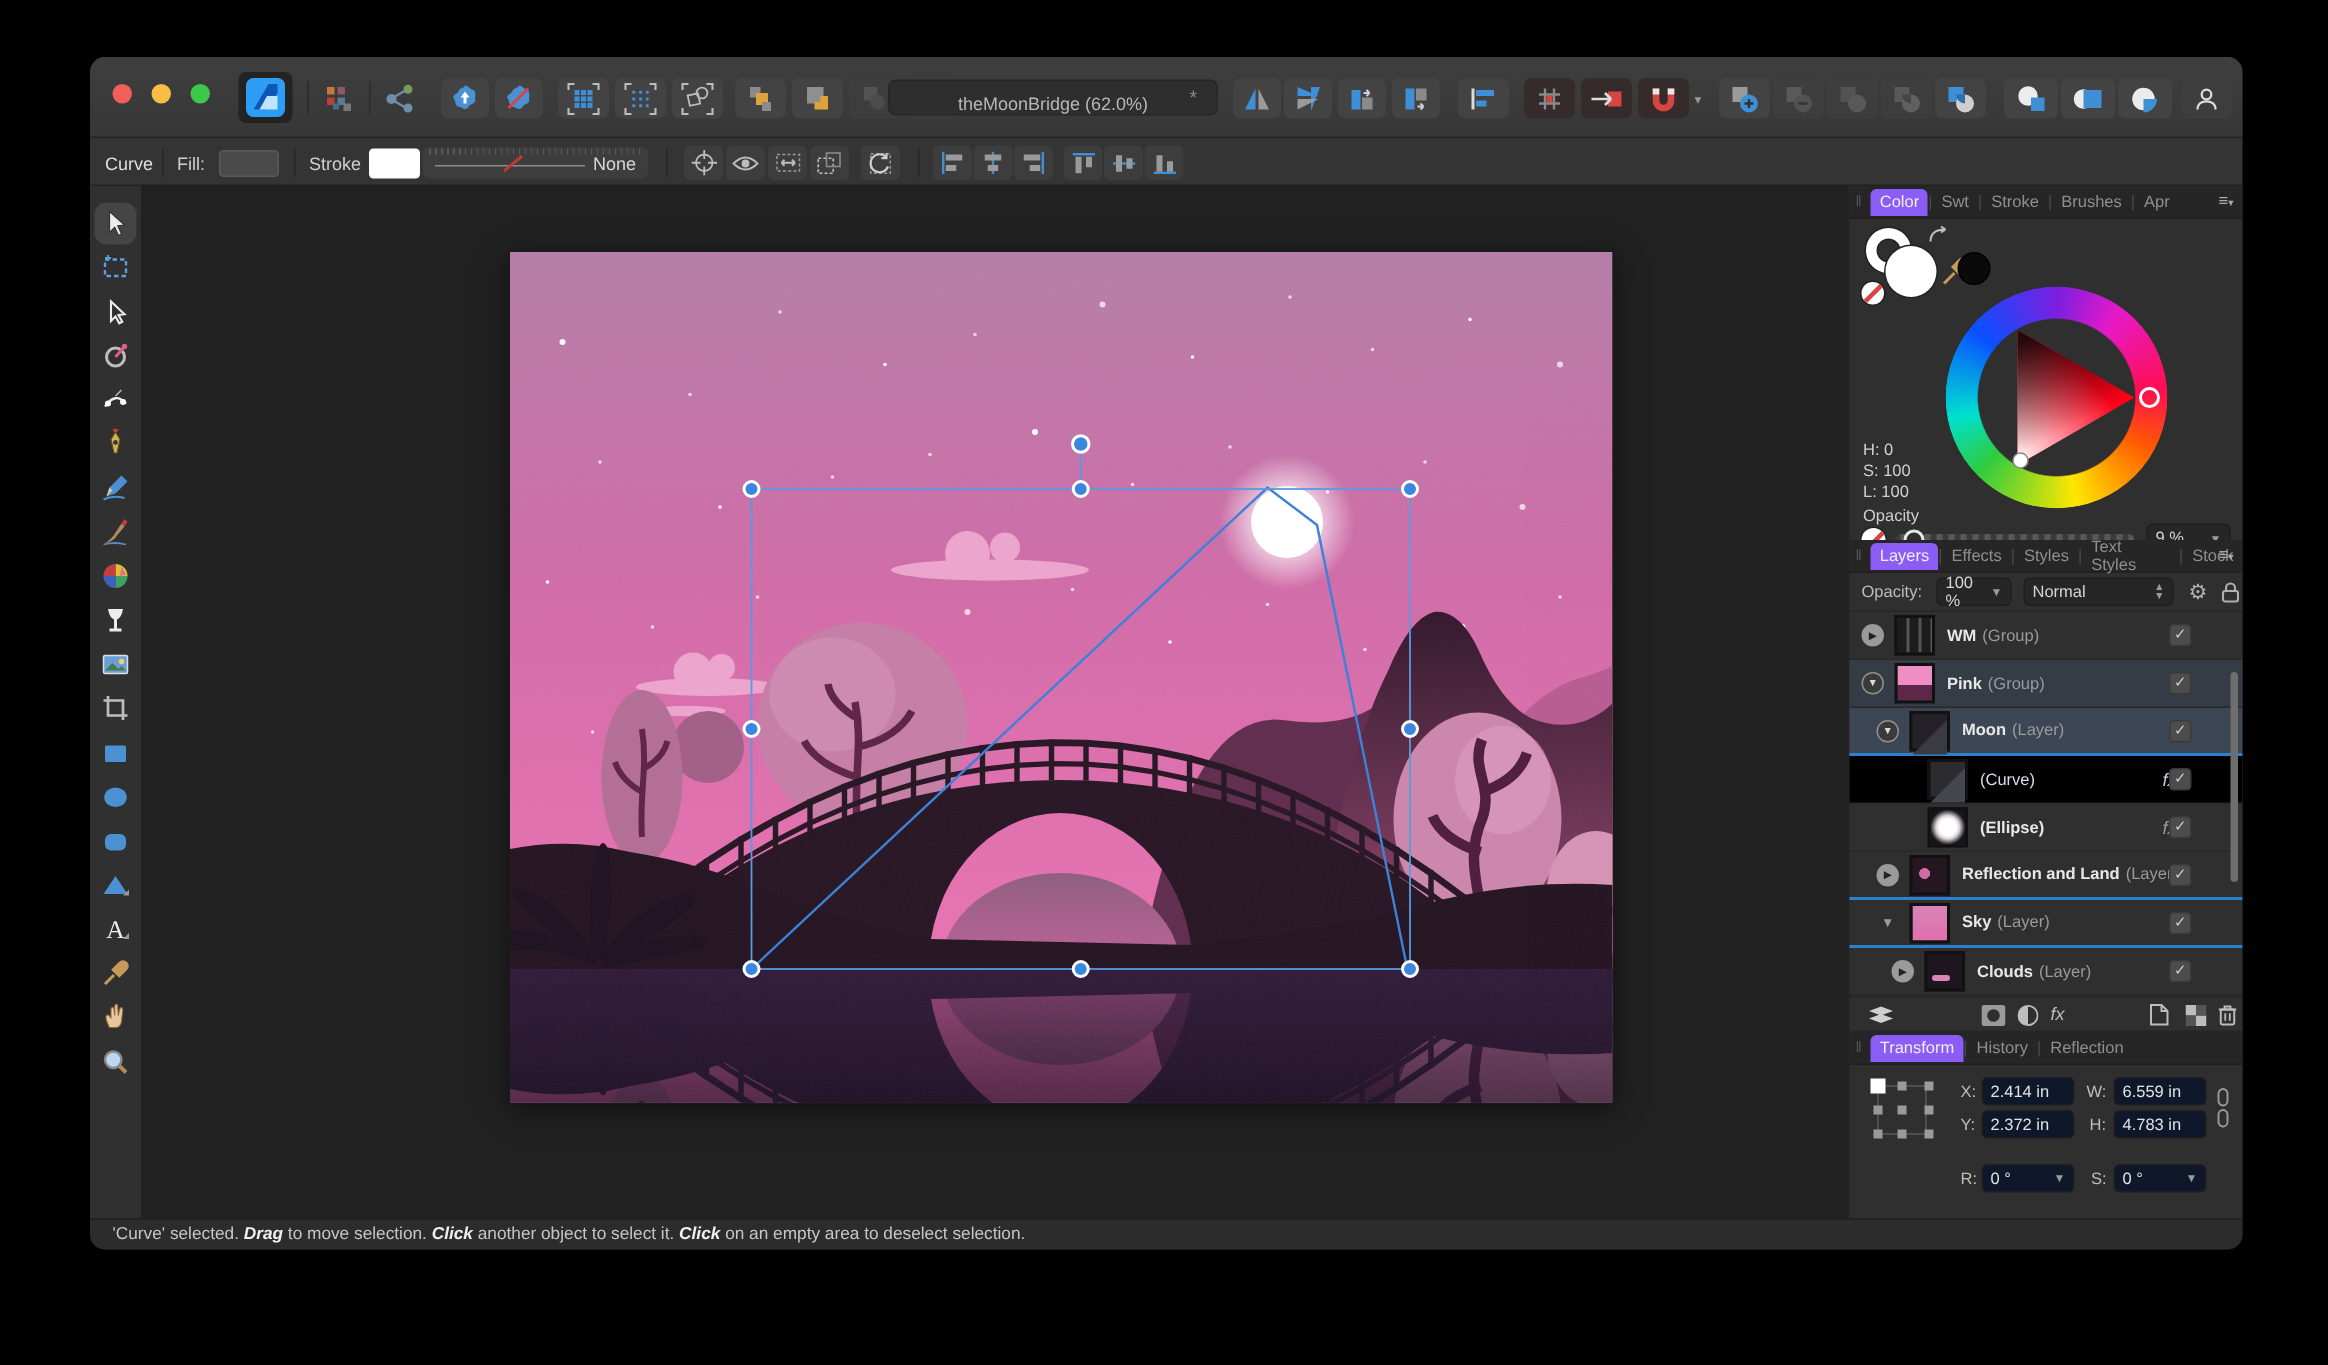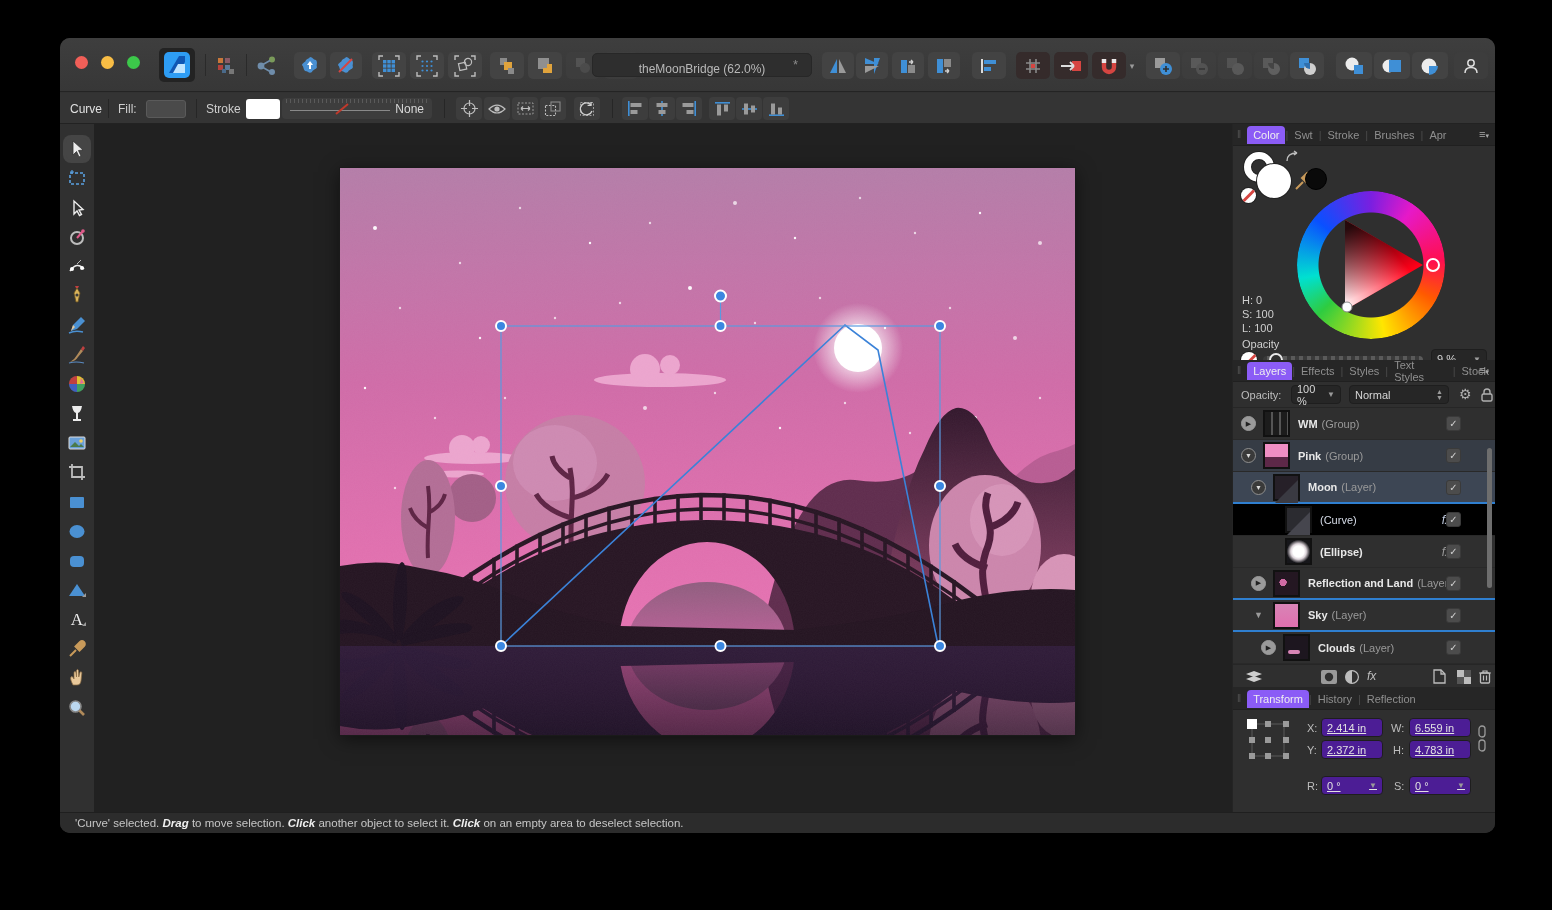--- a/index.html
+++ b/index.html
@@ -86,23 +86,23 @@
   .th-pink { background:linear-gradient(#ef8ec4 55%,#5d2848 55%); }
   .th-moon { background:#262028; }
   .th-curve { background:#2b2b30; }
   .th-ellipse { background:radial-gradient(circle at 50% 50%,#fff 34%,#dcd3da 48%,#16161a 72%); }
   .th-refl { background:#241722 radial-gradient(circle at 35% 45%,#d06aa4 18%,transparent 19%); }
   .th-sky { background:linear-gradient(#d884b6,#e06fae); }
   .th-clouds { background:#1d161f linear-gradient(transparent 60%, transparent 60%); }
   .tri-thumb { position:absolute; width:0; height:0; }
   
   .tf-label { position:absolute; color:#bdbdbd; }
-  .tf-field { position:absolute; width:62px; height:19px; background:#4c1d95;
+  .tf-field { position:absolute; width:62px; height:19px; background:#0f172a;
     border:1px solid #1e1e1e; border-radius:4px; color:#e2e2e2; font-size:11px;
-    display:flex; align-items:center; padding-left:5px;text-decoration:underline; }
+    display:flex; align-items:center; padding-left:5px; }
   
   .statusbar { position:absolute; left:0; bottom:0; width:100%; height:21px; background:#2c2c2c;
     border-top:1px solid #1f1f1f; color:#c6c6c6; font-size:11.5px;
     display:flex; align-items:center; padding-left:15px; }
   .statusbar b { color:#efefef;font-style:italic; }
   .hslrow { position:absolute; color:#cfcfcf; font-size:11px; }
 </style>
 </head>
 <body>
 

